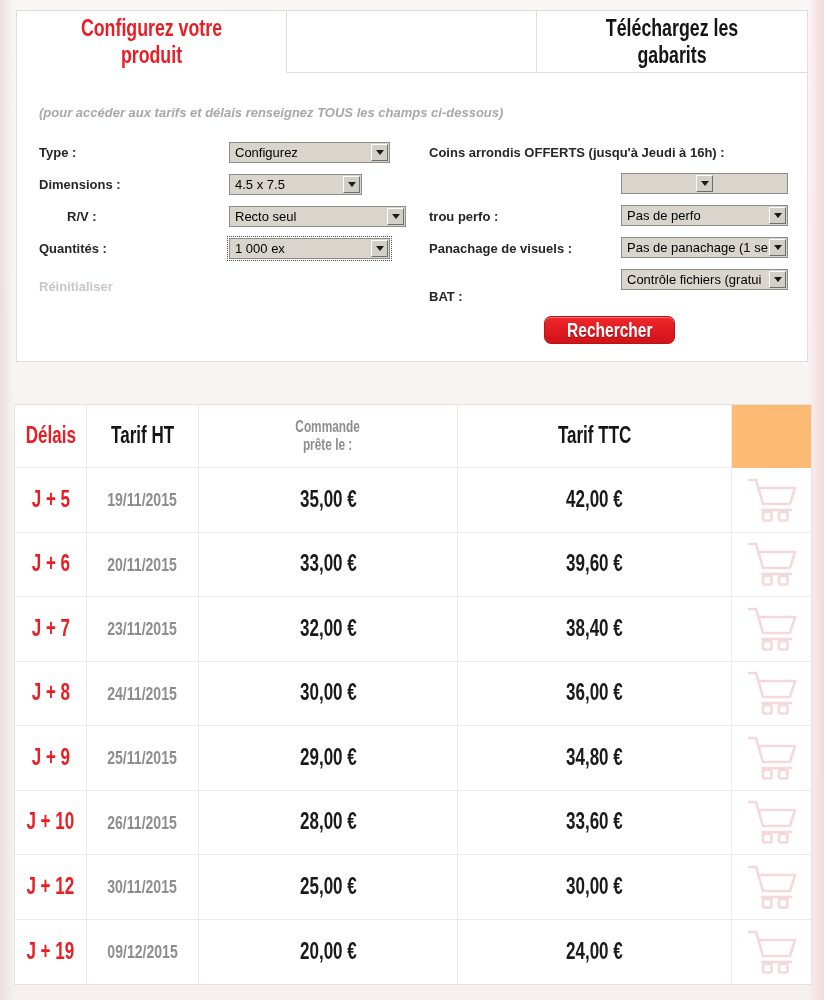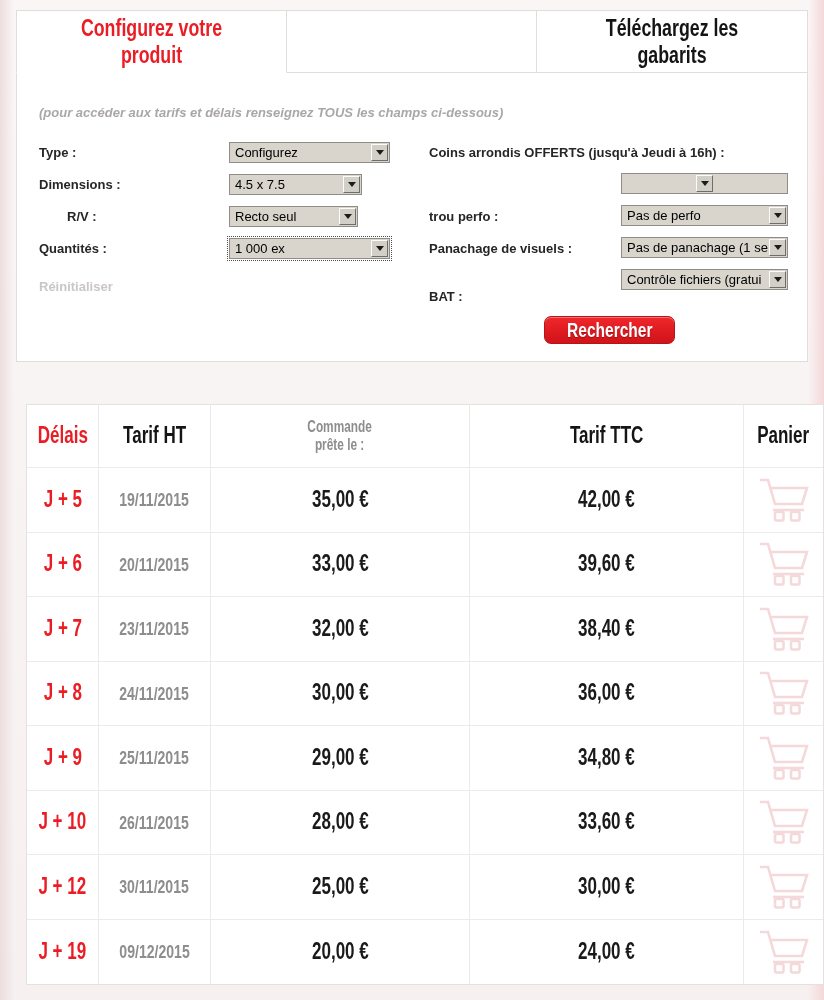--- a/index.html
+++ b/index.html
@@ -58,21 +58,21 @@
   }
   .search-btn{
     position:absolute;left:527px;top:243px;width:131px;height:28px;border:1px solid #b3151b;
     border-radius:7px;background:linear-gradient(#f0282c,#dd1b21 55%,#d01419);
     box-shadow:inset 0 1px 0 rgba(255,255,255,.35);cursor:pointer;
     display:flex;align-items:center;justify-content:center;padding:12px;
   }
   .search-btn .cond{color:#fff;font-size:21px;text-shadow:0 1px 1px rgba(90,0,0,.45);}
   
   .pricing{
-    position:absolute;left:26px;top:404px;width:798px;box-sizing:border-box;
+    position:absolute;left:14px;top:404px;width:798px;box-sizing:border-box;
     border:1px solid #e6e1e1;background:#fdba74;
   }
   .t-row{display:grid;grid-template-columns:72px 112px 259px 274px 79px;}
   .t-row.head{height:63px;}
   .t-row.data{height:64.5px;}
   .cell{
     display:flex;align-items:center;justify-content:center;background:#fff;
     border-right:1px solid #edeaea;border-bottom:1px solid #edeaea;box-sizing:border-box;
   }
   .cell.last-col{border-right:none;}
@@ -112,21 +112,21 @@
       <span class="select-arrow">
           <i class="tri"></i>
         </span>
     </div>
     <div class="select" style="left:212px;top:101px;width:133px;">
       <span class="select-value">4.5 x 7.5</span>
       <span class="select-arrow">
           <i class="tri"></i>
         </span>
     </div>
-    <div class="select" style="left:212px;top:133px;width:129px;">
+    <div class="select" style="left:212px;top:133px;width:177px;">
       <span class="select-value">Recto seul</span>
       <span class="select-arrow">
           <i class="tri"></i>
         </span>
     </div>
     <div class="select focused" style="left:212px;top:165px;width:161px;">
       <span class="select-value">1 000 ex</span>
       <span class="select-arrow">
           <i class="tri"></i>
         </span>
@@ -180,23 +180,20 @@
     <div class="cell">
         <span class="cond">Tarif HT</span>
       </div>
     <div class="cell">
         <span class="cond ready-h">Commande
 prête le :</span>
       </div>
     <div class="cell">
         <span class="cond">Tarif TTC</span>
       </div>
-    <div class="cell last-col">
-        <span class="cond">Panier</span>
-      </div>
   </div>
 
   <div class="t-row data">
     <div class="cell">
         <span class="cond delay-v">J + 5</span>
       </div>
     <div class="cell">
         <span class="cond date-v">19/11/2015</span>
       </div>
     <div class="cell">

